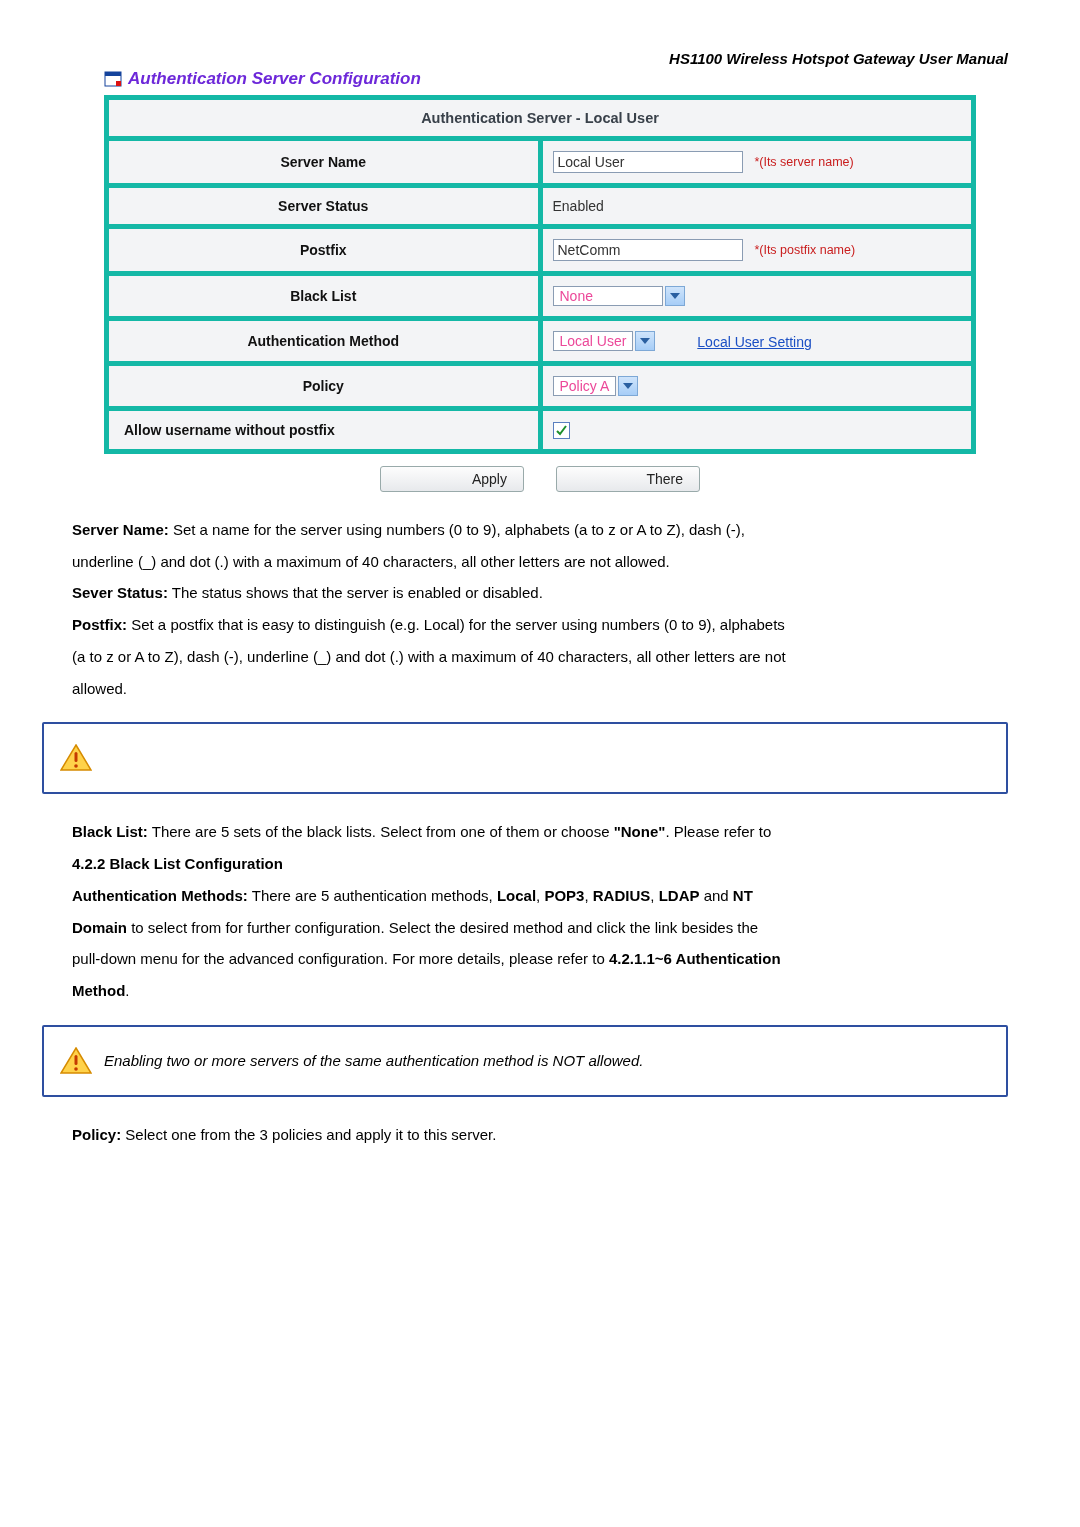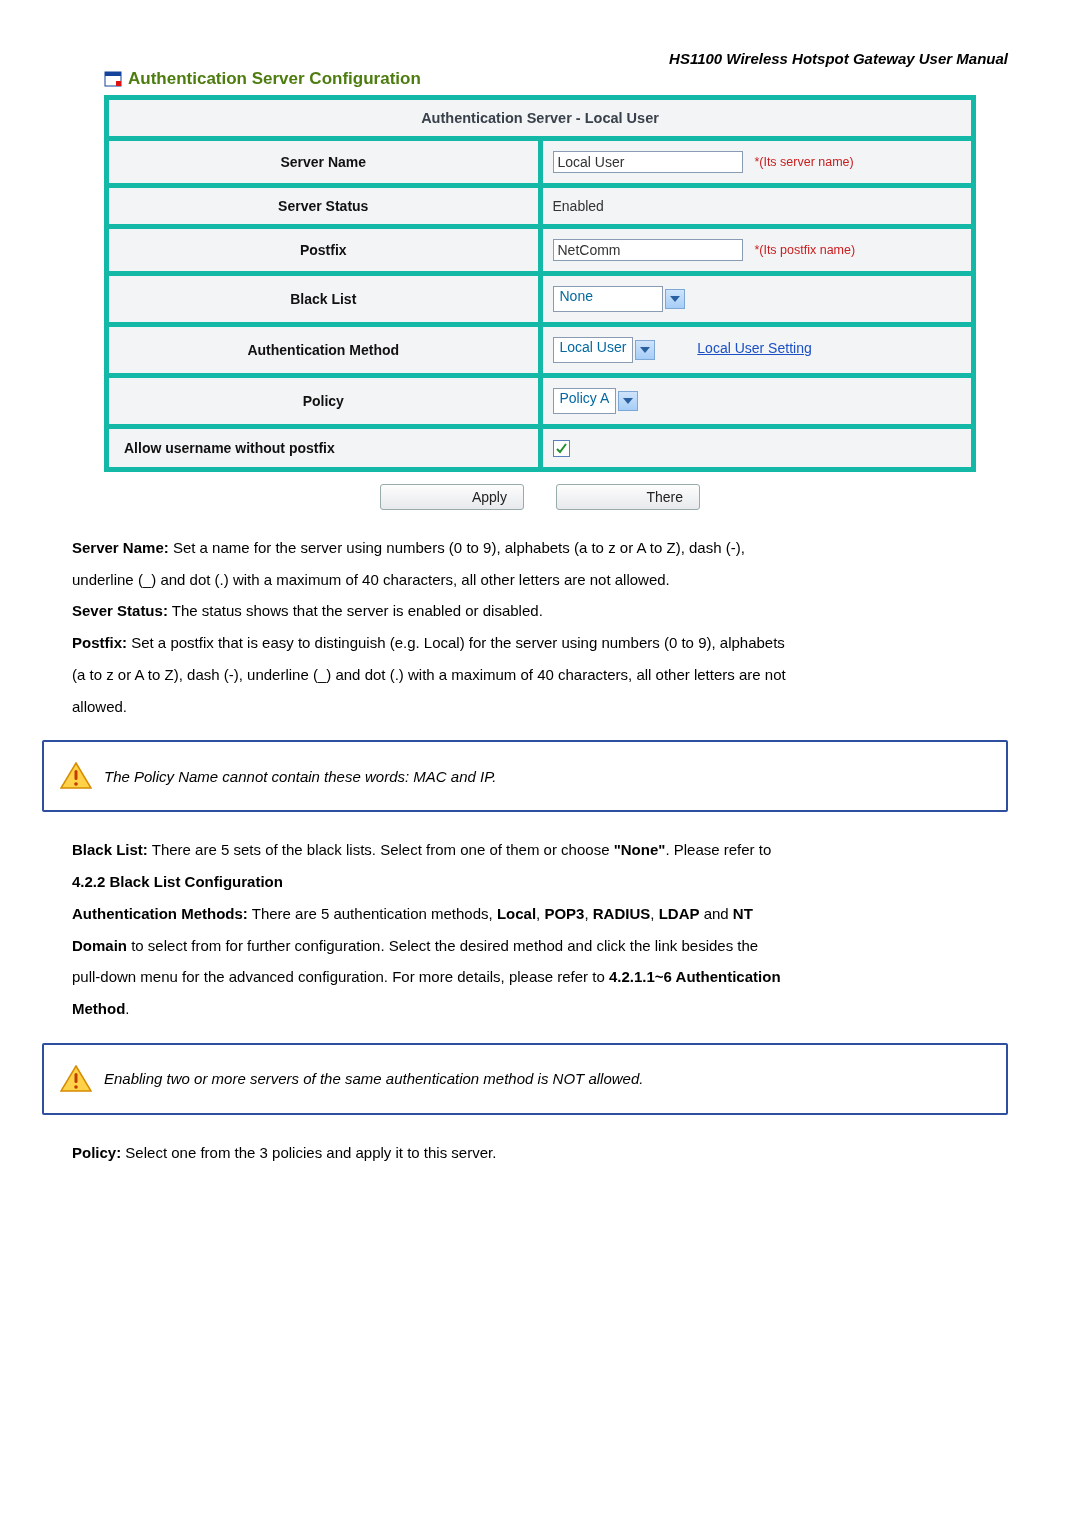--- a/index.html
+++ b/index.html
@@ -17,27 +17,28 @@
     text-align: left;
   }
   .doc-header {
     font-weight: bold;
     font-style: italic;
     text-align: right;
     font-size: 15px;
     margin-bottom: 2px;
   }
   .section-title {
-    color: #4d7c0f;
+    color: #6d28d9;
     font-weight: bold;
     font-size: 17px;
     display: flex;
     align-items: center;
     margin-bottom: 6px;
     margin-left: 32px;
+    font-style: italic;
   }
   .section-title .mini-icon {
     width: 18px; height: 16px;
     margin-right: 6px;
     display: inline-block;
     position: relative;
   }
   .mini-icon svg { display:block; }
   .config-block {
     margin: 0 32px 12px 32px;
@@ -88,24 +89,24 @@
     vertical-align: middle;
   }
   .sel-wrap {
     display: inline-flex;
     align-items: center;
   }
   .sel-wrap .sel-box {
     border: 1px solid #8a9cb3;
     background: #fff;
     font-size: 14px;
-    padding: 1px 6px 7px 6px;
+    padding: 1px 6px 1px 6px;
     display: inline-flex;
     align-items: center;
-    color: #0369a1;
+    color: #ec4899;
   }
   .sel-arrow {
     width: 18px;
     height: 18px;
     background: linear-gradient(#cfe4fb,#a6cdf7);
     border: 1px solid #7da8d6;
     display: inline-flex;
     align-items: center;
     justify-content: center;
     margin-left: 2px;
@@ -309,21 +310,20 @@
   </div>
 
   <div class="note-box">
     <div class="warn">
       <svg width="32" height="28" viewBox="0 0 32 28">
         <polygon points="16,1 31,26 1,26" fill="#ffd24a" stroke="#d68b00" stroke-width="1.5"></polygon>
         <rect x="14.5" y="8" width="3" height="10" rx="1.5" fill="#c43b00"></rect>
         <circle cx="16" cy="22" r="1.8" fill="#c43b00"></circle>
       </svg>
     </div>
-    <div class="note-text">The Policy Name cannot contain these words: MAC and IP.</div>
   </div>
 
   <div class="body-text">
     <p>
       <span class="b">Black List:</span><span> There are 5 sets of the black lists. Select from one of them or choose </span><span class="b">"None"</span><span>. Please refer to</span>
     </p>
     <p><span class="b">4.2.2 Black List Configuration</span></p>
     <p>
       <span class="b">Authentication Methods:</span><span> There are 5 authentication methods, </span><span class="b">Local</span>, <span class="b">POP3</span>, <span class="b">RADIUS</span>, <span class="b">LDAP</span><span> and </span><span class="b">NT</span>
     </p>

